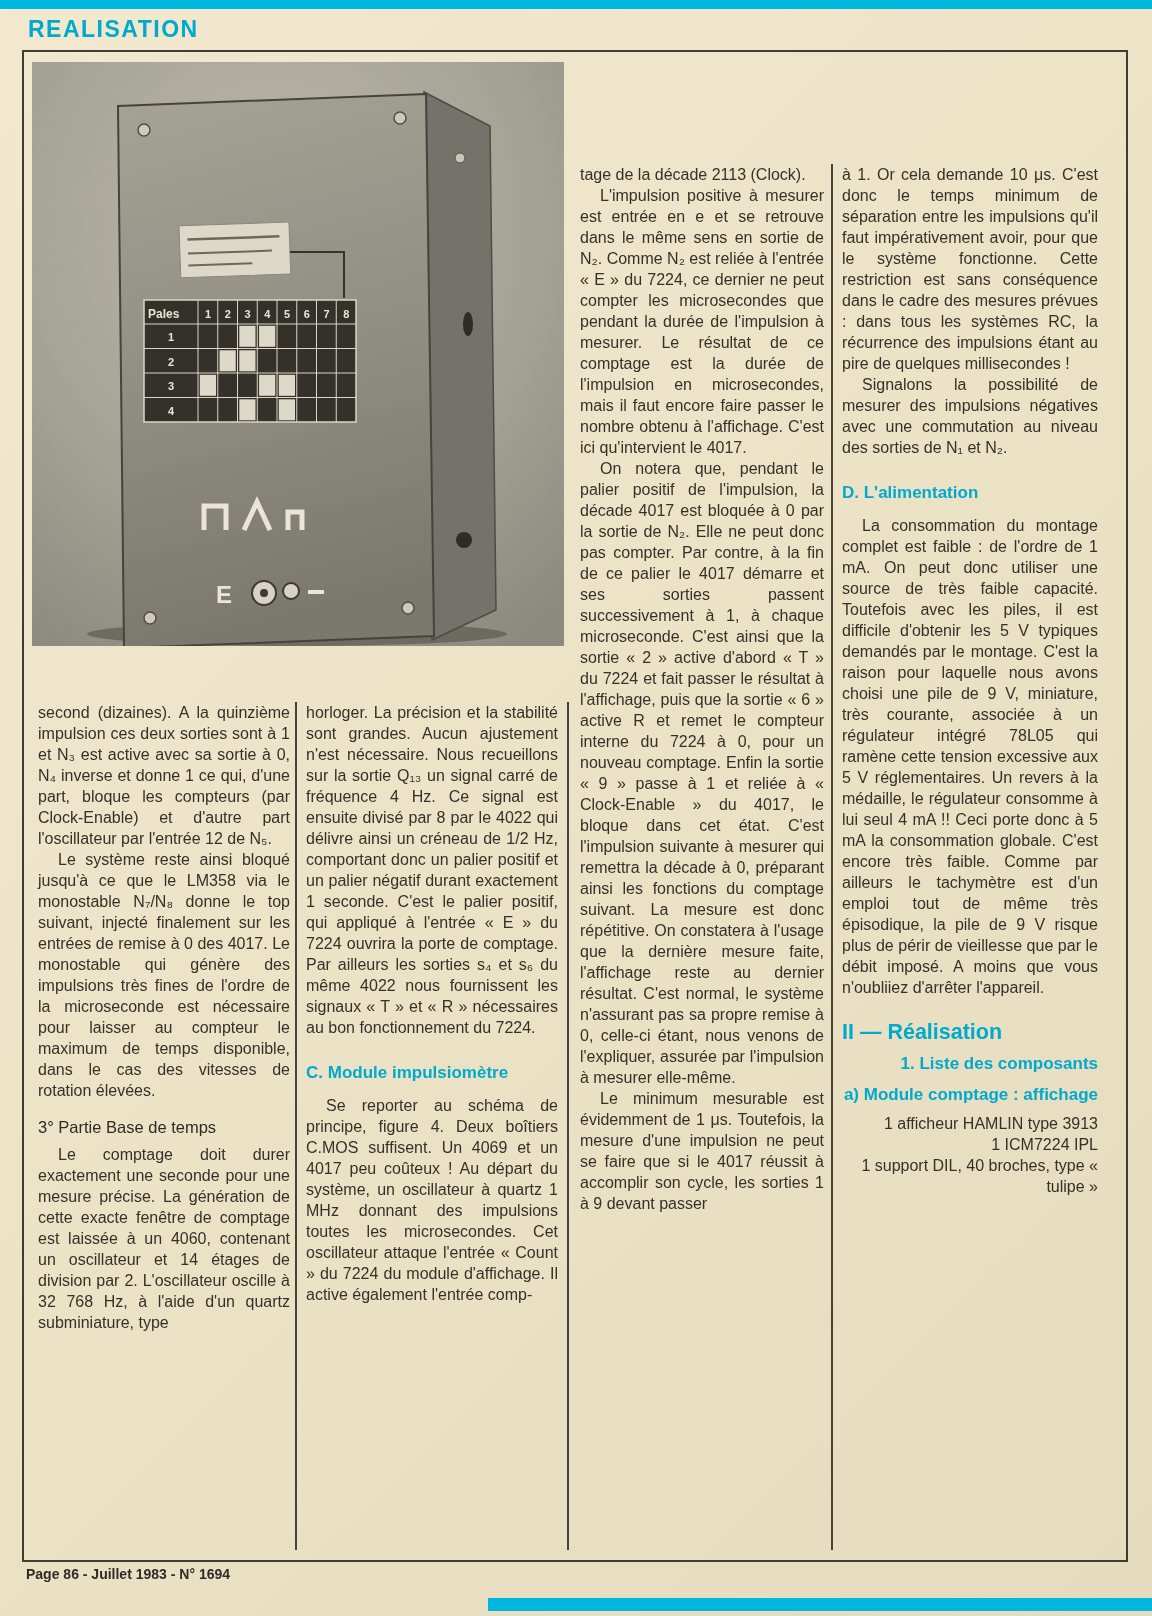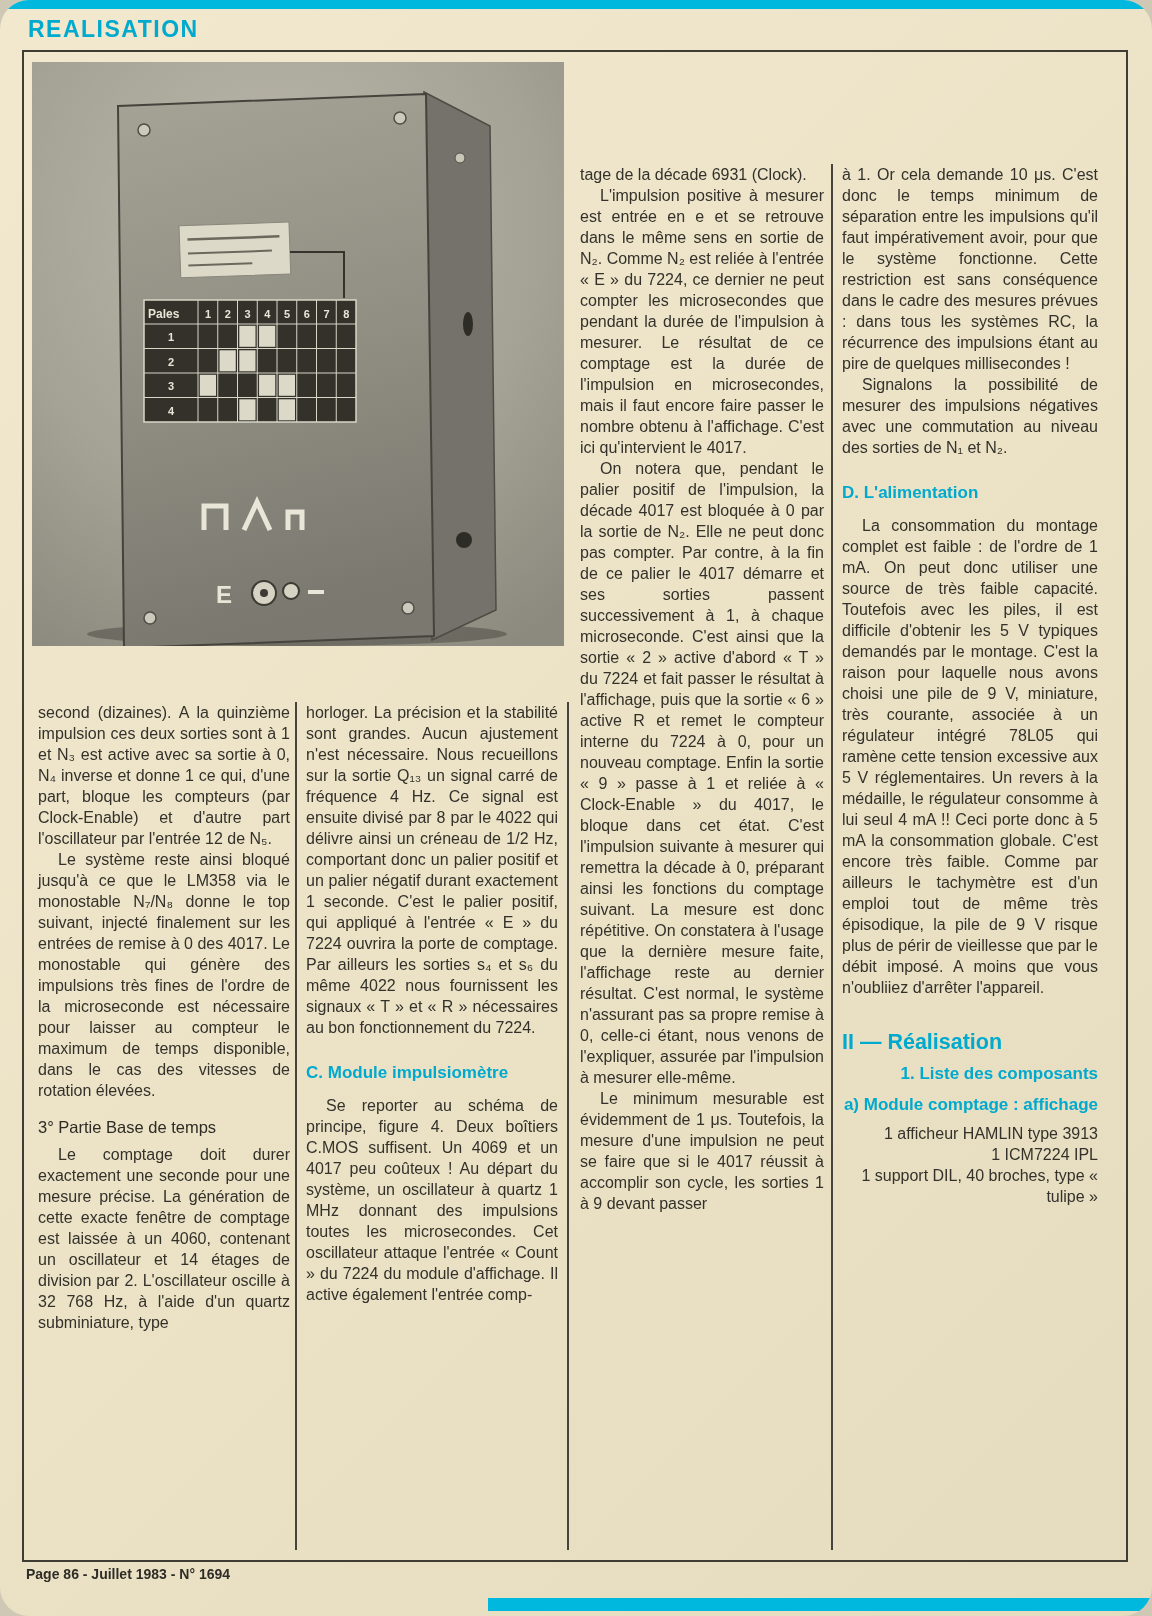--- a/index.html
+++ b/index.html
@@ -1,21 +1,20 @@
 <!DOCTYPE html>
 <html><head>
 <meta charset="utf-8">
 <style>
   html,body { margin:0; padding:0; background:#cfc8b4; }
   .page {
     position:relative; width:1152px; height:1616px; overflow:hidden;
     background: linear-gradient(135deg,#f1e8ce 0%,#ebe2c6 55%,#e5dcbf 100%);
     font-family:"Liberation Sans","DejaVu Sans",sans-serif;
     color:#33312a;
-    border-radius:29px;
   }
   .topbar { position:absolute; left:0; top:0; width:1152px; height:9px; background:#00b7dd; }
   .bottombar { position:absolute; left:488px; top:1598px; width:664px; height:13px; background:#00b7dd; }
   .rubric {
     position:absolute; left:28px; top:16px;
     font-size:23px; font-weight:bold; color:#00a9ce; letter-spacing:1.5px;
   }
   .frame {
     position:absolute; left:22px; top:50px; width:1102px; height:1508px;
     border:2px solid #3f3d33;
@@ -28,21 +27,21 @@
   .col { position:absolute; font-size:16px; line-height:21px; text-align:justify; }
   .col1 { left:14px;  top:650px; width:252px; }
   .col2 { left:282px; top:650px; width:252px; }
   .col3 { left:556px; top:112px; width:244px; }
   .col4 { left:818px; top:112px; width:256px; }
   .col p { margin:0; text-indent:20px; }
   .col p.ni { text-indent:0; }
   .col p.item { text-indent:0; text-align:right; margin:0; }
   .hb { margin:16px 0 6px; font-size:16.5px; font-weight:normal; text-align:left; color:#2d2b24; }
   .hc { margin:24px 0 12px; font-size:17px; font-weight:bold; color:#00a9ce; text-align:left; }
-  .hcl { margin:34px 0 8px; font-size:21.5px; font-weight:bold; color:#00a9ce; text-align:left; }
+  .hcl { margin:24px 0 8px; font-size:21.5px; font-weight:bold; color:#00a9ce; text-align:left; }
   .hc2 { margin:10px 0 8px; font-size:17px; font-weight:bold; color:#00a9ce; text-align:right; }
   .rule { position:absolute; width:2px; background:#45433a; }
   .rule34 { left:807px; top:112px; height:1386px; }
   .rule23 { left:543px; top:650px; height:848px; }
   .rule12 { left:271px; top:650px; height:848px; }
   .footer { position:absolute; left:26px; top:1566px; font-size:14px; font-weight:bold; color:#2e2c26; }
 </style>
 </head>
 <body>
 
@@ -167,21 +166,21 @@
       <p>Le comptage doit durer exactement une seconde pour une mesure précise. La génération de cette exacte fenêtre de comptage est laissée à un 4060, contenant un oscillateur et 14 étages de division par 2. L'oscillateur oscille à 32 768 Hz, à l'aide d'un quartz subminiature, type</p>
     </div>
 
     <div class="col col2">
       <p class="ni">horloger. La précision et la stabilité sont grandes. Aucun ajustement n'est nécessaire. Nous recueillons sur la sortie Q₁₃ un signal carré de fréquence 4 Hz. Ce signal est ensuite divisé par 8 par le 4022 qui délivre ainsi un créneau de 1/2 Hz, comportant donc un palier positif et un palier négatif durant exactement 1 seconde. C'est le palier positif, qui appliqué à l'entrée « E » du 7224 ouvrira la porte de comptage. Par ailleurs les sorties s₄ et s₆ du même 4022 nous fournissent les signaux « T » et « R » nécessaires au bon fonctionnement du 7224.</p>
       <div class="hc">C. Module impulsiomètre</div>
       <p>Se reporter au schéma de principe, figure 4. Deux boîtiers C.MOS suffisent. Un 4069 et un 4017 peu coûteux ! Au départ du système, un oscillateur à quartz 1 MHz donnant des impulsions toutes les microsecondes. Cet oscillateur attaque l'entrée « Count » du 7224 du module d'affichage. Il active également l'entrée comp-</p>
     </div>
 
     <div class="col col3">
-      <p class="ni">tage de la décade 6931 (Clock).</p>
+      <p class="ni">tage de la décade 2113 (Clock).</p>
       <p>L'impulsion positive à mesurer est entrée en e et se retrouve dans le même sens en sortie de N₂. Comme N₂ est reliée à l'entrée « E » du 7224, ce dernier ne peut compter les microsecondes que pendant la durée de l'impulsion à mesurer. Le résultat de ce comptage est la durée de l'impulsion en microsecondes, mais il faut encore faire passer le nombre obtenu à l'affichage. C'est ici qu'intervient le 4017.</p>
       <p>On notera que, pendant le palier positif de l'impulsion, la décade 4017 est bloquée à 0 par la sortie de N₂. Elle ne peut donc pas compter. Par contre, à la fin de ce palier le 4017 démarre et ses sorties passent successivement à 1, à chaque microseconde. C'est ainsi que la sortie « 2 » active d'abord « T » du 7224 et fait passer le résultat à l'affichage, puis que la sortie « 6 » active R et remet le compteur interne du 7224 à 0, pour un nouveau comptage. Enfin la sortie « 9 » passe à 1 et reliée à « Clock-Enable » du 4017, le bloque dans cet état. C'est l'impulsion suivante à mesurer qui remettra la décade à 0, préparant ainsi les fonctions du comptage suivant. La mesure est donc répétitive. On constatera à l'usage que la dernière mesure faite, l'affichage reste au dernier résultat. C'est normal, le système n'assurant pas sa propre remise à 0, celle-ci étant, nous venons de l'expliquer, assurée par l'impulsion à mesurer elle-même.</p>
       <p>Le minimum mesurable est évidemment de 1 μs. Toutefois, la mesure d'une impulsion ne peut se faire que si le 4017 réussit à accomplir son cycle, les sorties 1 à 9 devant passer</p>
     </div>
 
     <div class="col col4">
       <p class="ni">à 1. Or cela demande 10 μs. C'est donc le temps minimum de séparation entre les impulsions qu'il faut impérativement avoir, pour que le système fonctionne. Cette restriction est sans conséquence dans le cadre des mesures prévues : dans tous les systèmes RC, la récurrence des impulsions étant au pire de quelques millisecondes !</p>
       <p>Signalons la possibilité de mesurer des impulsions négatives avec une commutation au niveau des sorties de N₁ et N₂.</p>
       <div class="hc">D. L'alimentation</div>
       <p>La consommation du montage complet est faible : de l'ordre de 1 mA. On peut donc utiliser une source de très faible capacité. Toutefois avec les piles, il est difficile d'obtenir les 5 V typiques demandés par le montage. C'est la raison pour laquelle nous avons choisi une pile de 9 V, miniature, très courante, associée à un régulateur intégré 78L05 qui ramène cette tension excessive aux 5 V réglementaires. Un revers à la médaille, le régulateur consomme à lui seul 4 mA !! Ceci porte donc à 5 mA la consommation globale. C'est encore très faible. Comme par ailleurs le tachymètre est d'un emploi tout de même très épisodique, la pile de 9 V risque plus de périr de vieillesse que par le débit imposé. A moins que vous n'oubliiez d'arrêter l'appareil.</p>

